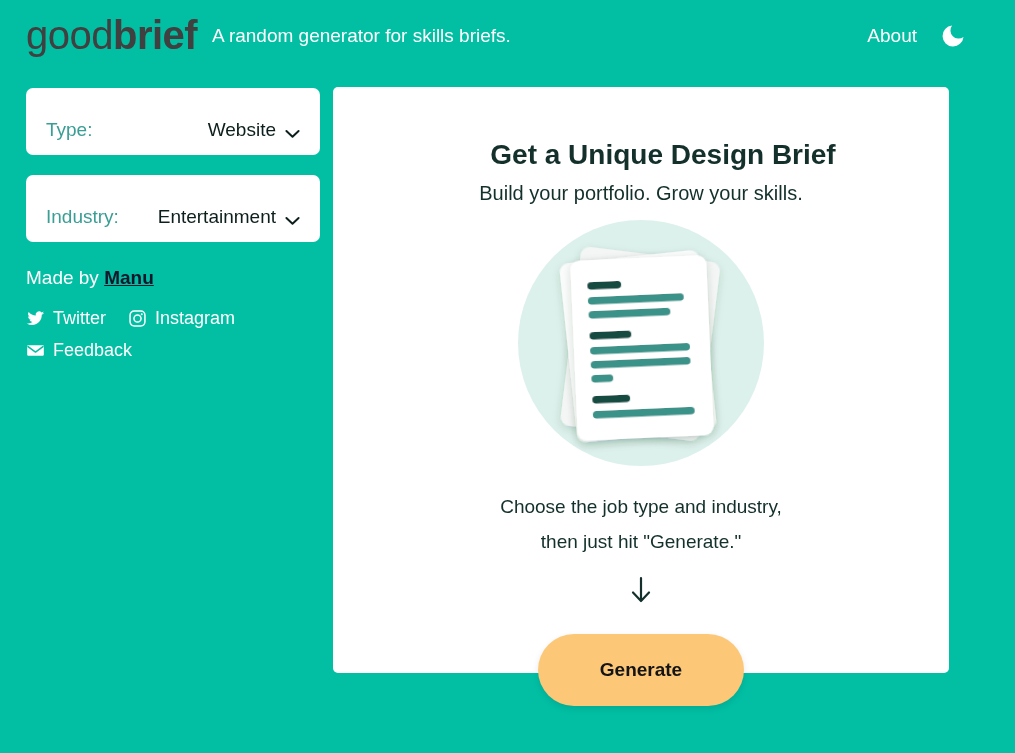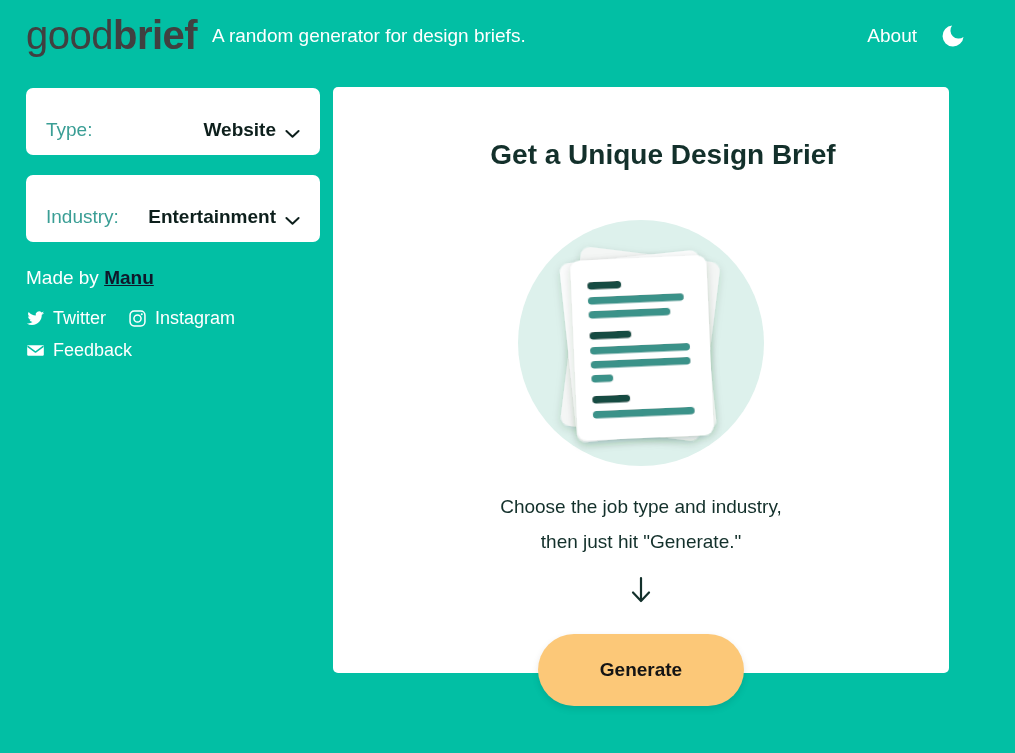--- a/index.html
+++ b/index.html
@@ -101,21 +101,21 @@
     white-space: nowrap;
   }
 
   .select-value-wrap {
     display: flex;
     align-items: center;
     gap: 9px;
   }
   .select-value {
     font-size: 19px;
-    font-weight: 700;
+    font-weight: 400;
     color: #0d1f1c;
     white-space: nowrap;
   }
   .chev {
     width: 15px;
     height: 10px;
     flex: 0 0 auto;
   }
 
   
@@ -241,21 +241,21 @@
 </style>
 </head>
 <body>
 
 <div class="header">
 
   <div class="brand">
     <span class="light">good</span><span class="bold">brief</span>
   </div>
 
-  <div class="tagline">A random generator for design briefs.</div>
+  <div class="tagline">A random generator for skills briefs.</div>
 
   <a class="about-link" href="#">About</a>
 
   <div class="moon-toggle">
     <svg width="28" height="28" viewBox="0 0 24 24" aria-hidden="true">
       <path d="M21 12.8A9 9 0 1 1 11.2 3a7 7 0 0 0 9.8 9.8z" fill="#ffffff"></path>
     </svg>
   </div>
 
 </div>
@@ -326,20 +326,21 @@
       </svg>
     </span>
     <span>Feedback</span>
   </a>
 
 </div>
 
 <div class="card">
 
   <div class="card-title">Get a Unique Design Brief</div>
+  <div class="card-subtitle">Build your portfolio. Grow your skills.</div>
 
   <div class="illustration">
     <svg width="246" height="246" viewBox="0 0 246 246" aria-hidden="true">
       <defs>
         <filter id="ds" x="-30%" y="-30%" width="170%" height="170%">
           <feDropShadow dx="0" dy="3" stdDeviation="4" flood-color="#0b3b34" flood-opacity="0.16"></feDropShadow>
         </filter>
       </defs>
 
       <circle cx="123" cy="123" r="123" fill="#ddf1ec"></circle>

